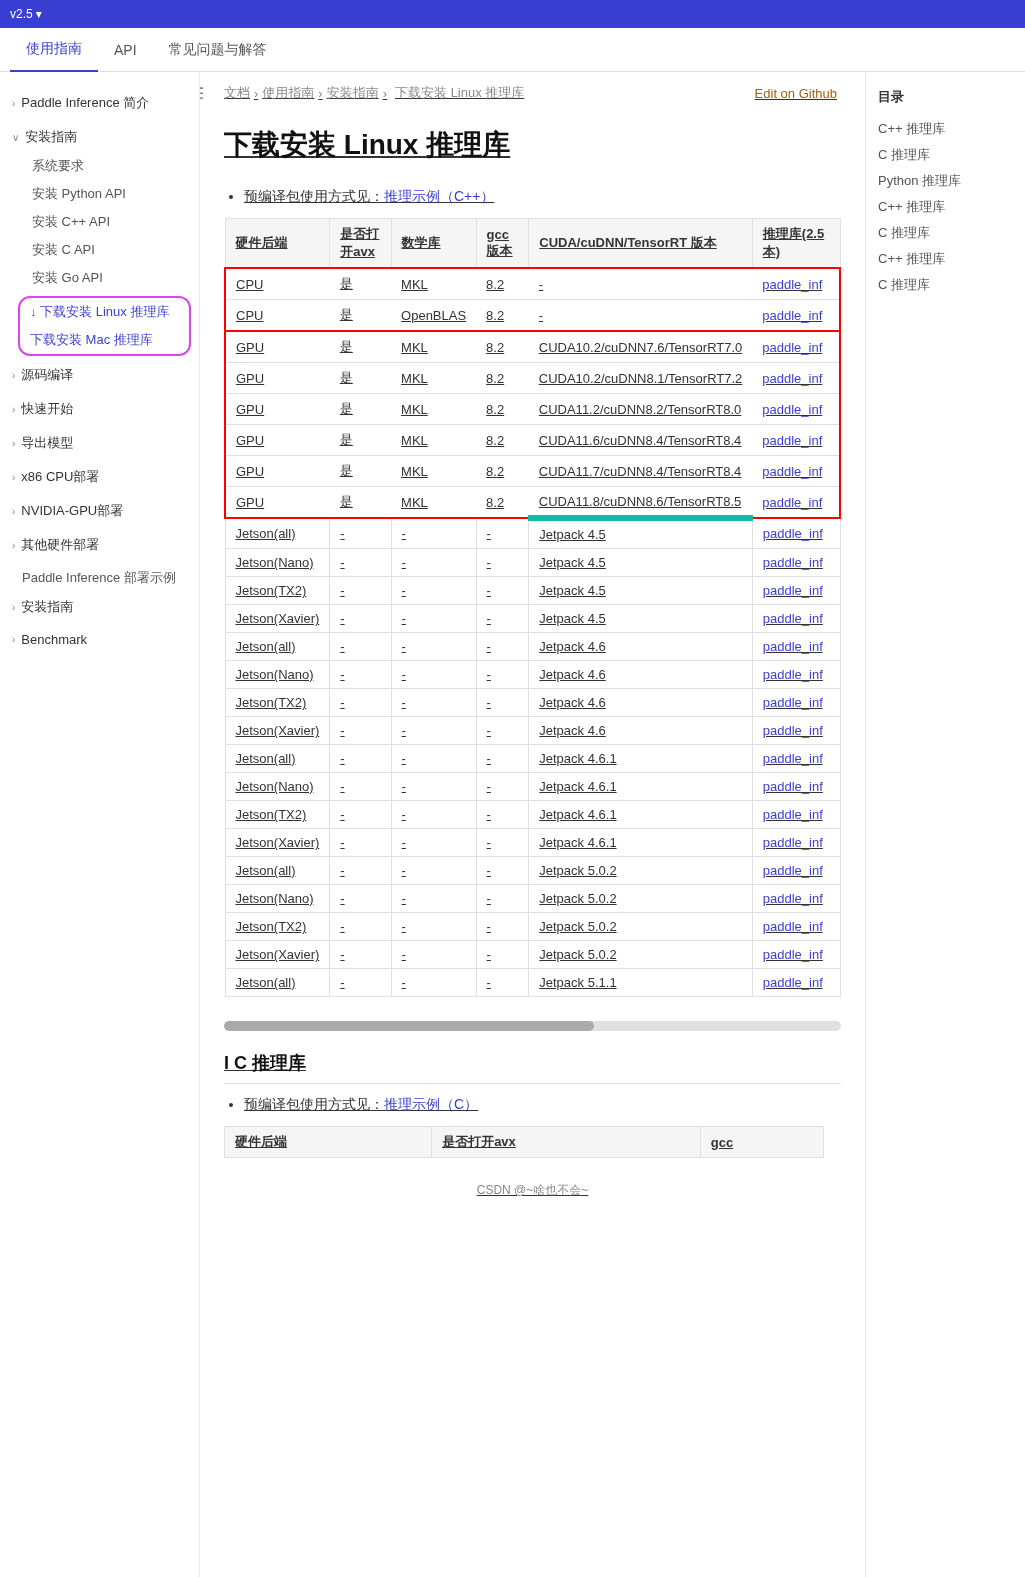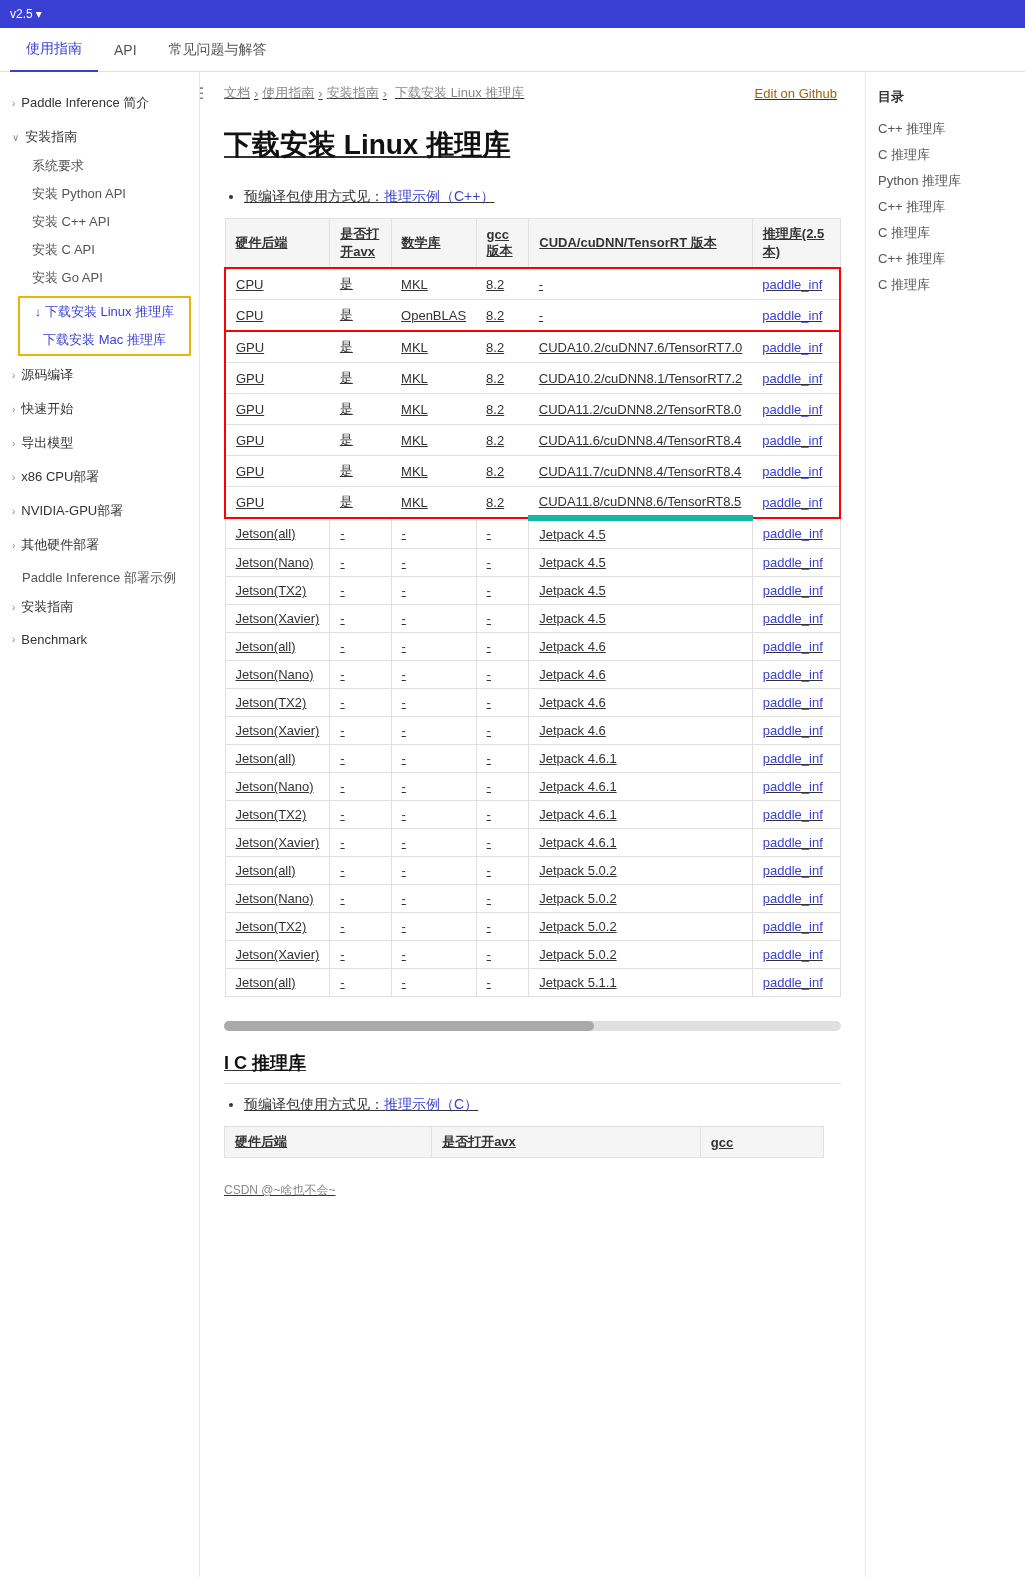--- a/index.html
+++ b/index.html
@@ -57,21 +57,21 @@
     td { border: 1px solid #e0e0e0; padding: 6px 10px; color: #333; vertical-align: middle; }
     .paddle-link { color: #3a3fd4; text-decoration: none; }
 
     
     .scrollbar-container { background: #e0e0e0; height: 10px; border-radius: 5px; margin: 8px 0; position: relative; }
     .scrollbar-thumb { background: #aaa; height: 10px; border-radius: 5px; width: 60%; }
 
     .collapse-btn { background: none; border: none; cursor: pointer; color: #888; }
 
     
-    .sidebar-highlighted-section { border: 2px solid #eab308; margin: 4px 8px; border-radius: 1px; text-align: center; }
+    .sidebar-highlighted-section { border: 2px solid #d946ef; margin: 4px 8px; border-radius: 12px; }
     .sidebar-highlighted-item { padding: 5px 10px; font-size: 13px; color: #3a3fd4; cursor: pointer; display: block; }
   </style>
 </head>
 <body>
 
 <div id="top-bar">
   <span style="color:#fff;font-size:12px;">v2.5</span>
   <span style="color:#fff;font-size:12px;cursor:pointer;margin-left:3px;">▾</span>
 </div>
 
@@ -431,21 +431,21 @@
             <th>是否打开avx</th>
             <th>gcc</th>
           </tr>
         </thead>
         <tbody>
           
         </tbody>
       </table>
     </div>
 
-    <div style="text-align:left;font-size:12px;color:#888;margin-top:4px;">
+    <div style="text-align:center;font-size:12px;color:#888;margin-top:4px;">
       <span>CSDN @~啥也不会~</span>
     </div>
 
   </div>
 
   <div id="right-toc">
     <div class="toc-title">目录</div>
     <div id="toc-items">
 
     <div class="toc-item">C++ 推理库</div>

